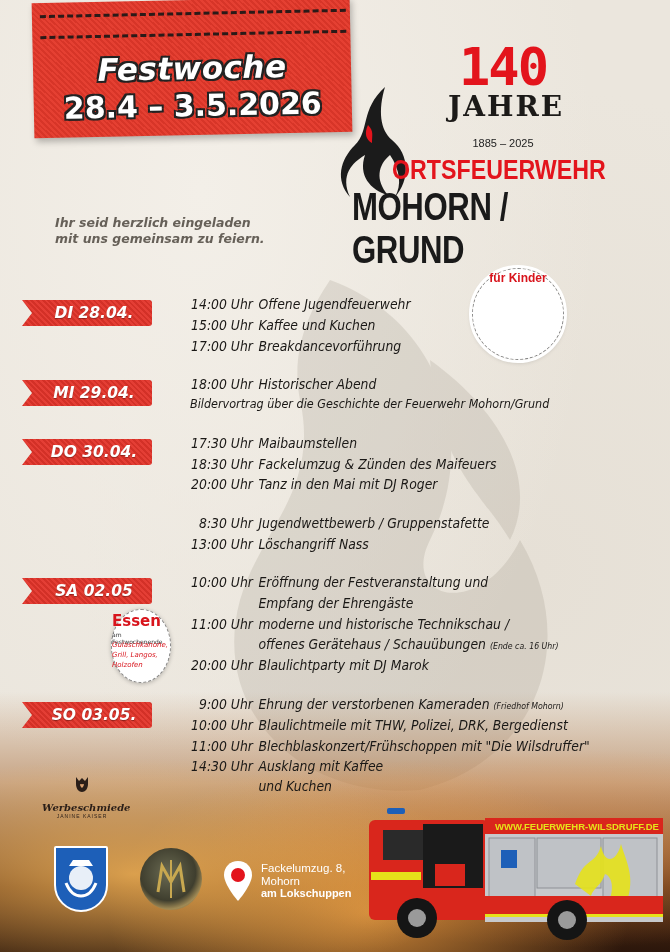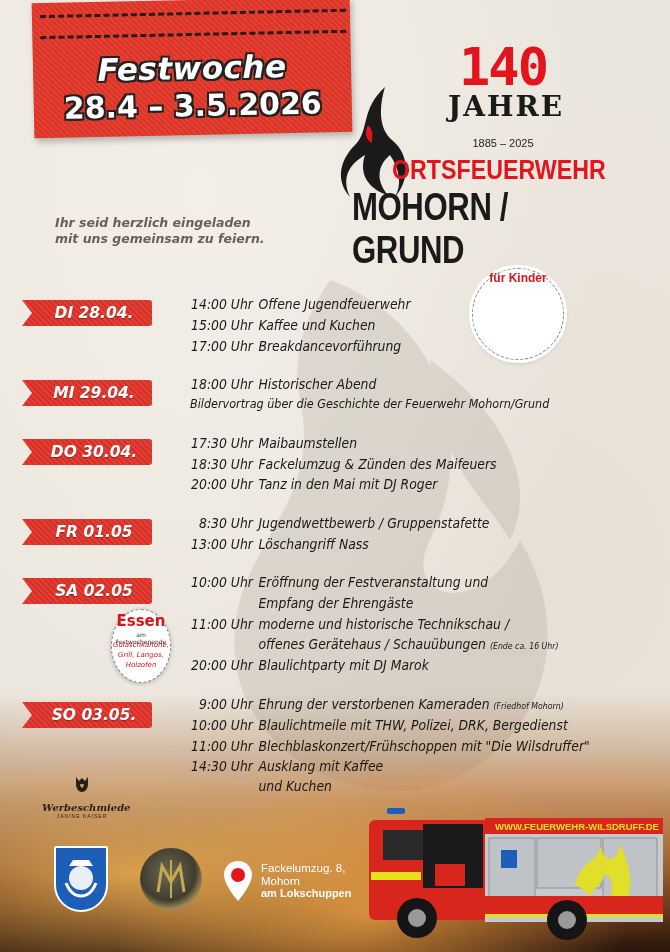--- a/index.html
+++ b/index.html
@@ -139,21 +139,20 @@
     .kids-lines {
       position: absolute; left: 2px; right: 2px; top: 22px;
       font-family: "DejaVu Sans", sans-serif; font-style: italic; font-size: 9.5px;
       line-height: 13px;
     }
     .food-badge {
       position: absolute; left: 111px; top: 609px; width: 60px; height: 74px;
       border-radius: 50%; background: #fff;
       border: 1px dashed #888;
       box-shadow: 0 1px 4px rgba(0,0,0,0.25);
-      text-align: center;
     }
     .food-title {
       position: absolute; left: 0; right: 0; top: 3px;
       font-family: "DejaVu Sans", sans-serif; font-weight: bold; font-size: 15px;
       color: #d8141c; line-height: 16px;
     }
     .food-sub {
       position: absolute; left: 0; right: 0; top: 21px;
       font-family: "DejaVu Sans", sans-serif; font-size: 6px; color: #333;
     }
@@ -226,21 +225,20 @@
   <div class="org-line2">MOHORN / GRUND</div>
 
   <div class="invite">
     <div>Ihr seid herzlich eingeladen</div>
     <div>mit uns gemeinsam zu feiern.</div>
   </div>
 
   <div class="day-tag" style="top:300px">DI  28.04.</div>
   <div class="day-tag" style="top:380px">MI  29.04.</div>
   <div class="day-tag" style="top:439px">DO 30.04.</div>
-  <div class="day-tag" style="top:519px">FR 01.05</div>
   <div class="day-tag" style="top:578px">SA 02.05</div>
   <div class="day-tag" style="top:702px">SO 03.05.</div>
 
   <div class="events">
 
     <div class="ev" style="left:183px;top:296px"><span class="t">14:00 Uhr</span><span>Offene Jugendfeuerwehr</span></div>
     <div class="ev" style="left:183px;top:317px"><span class="t">15:00 Uhr</span><span>Kaffee und Kuchen</span></div>
     <div class="ev" style="left:183px;top:338px"><span class="t">17:00 Uhr</span><span>Breakdancevorführung</span></div>
 
     <div class="ev" style="left:183px;top:376px"><span class="t">18:00 Uhr</span><span>Historischer Abend</span></div>

